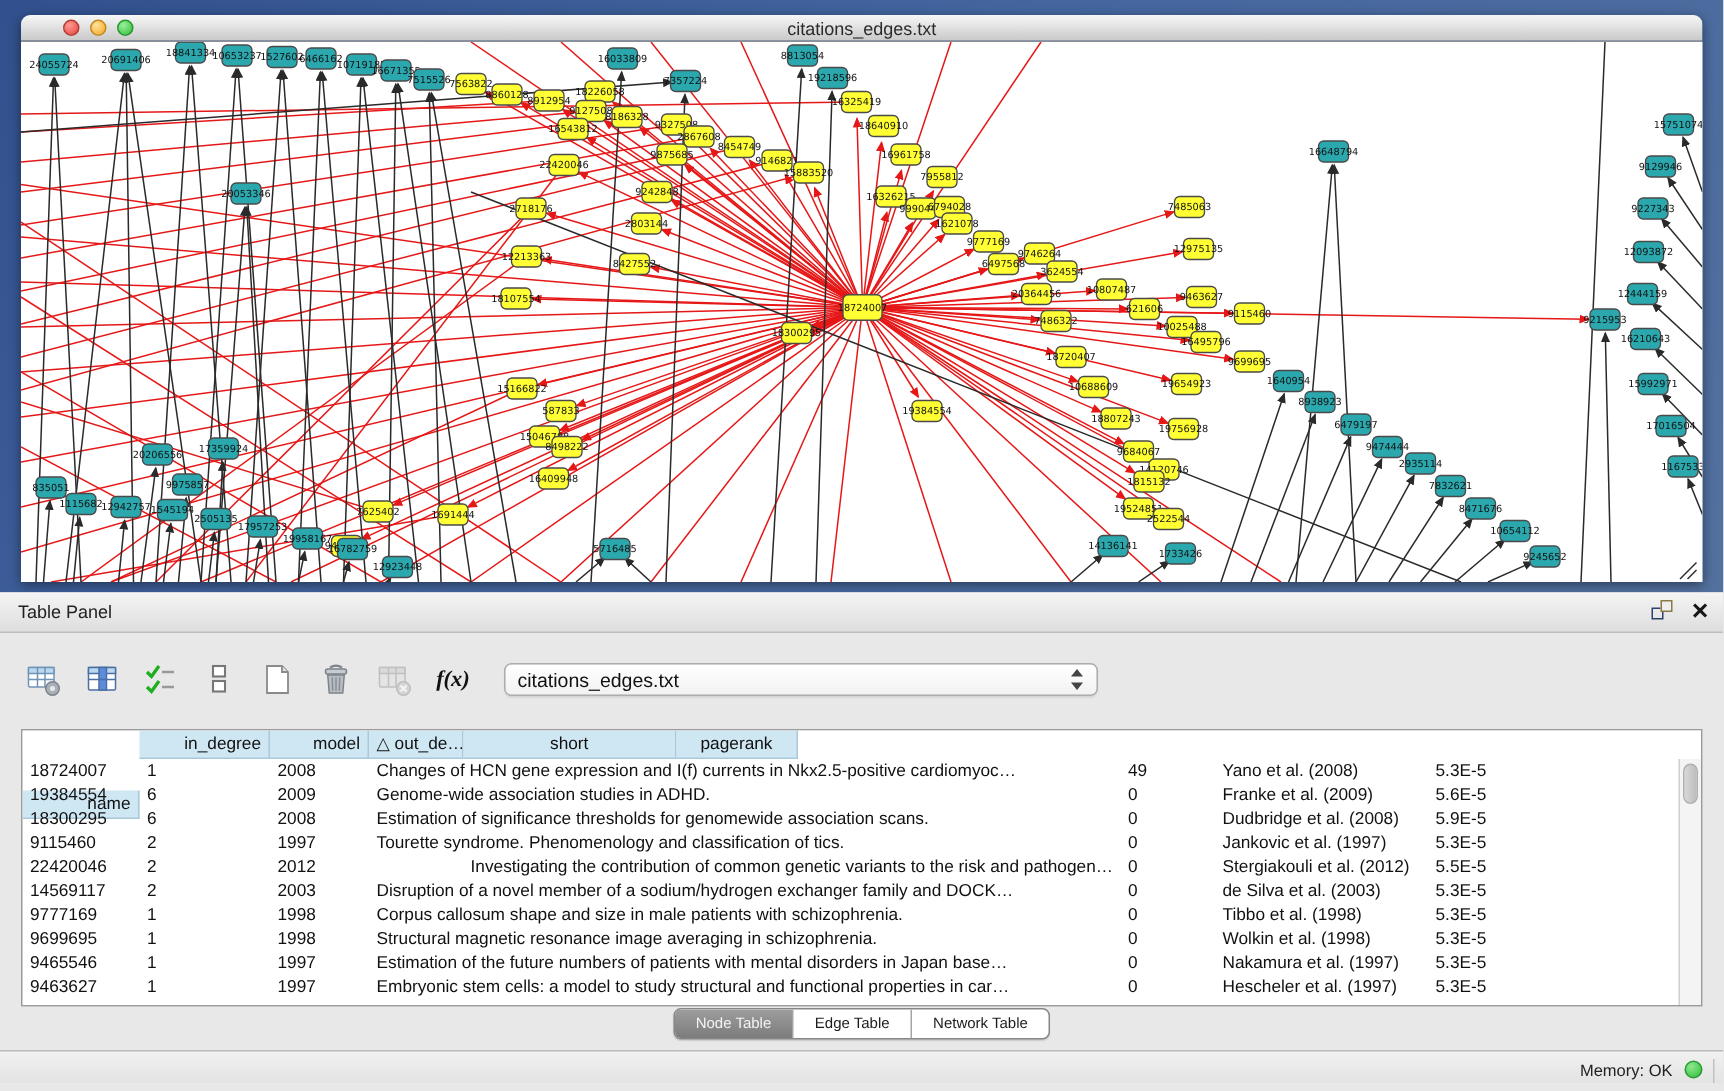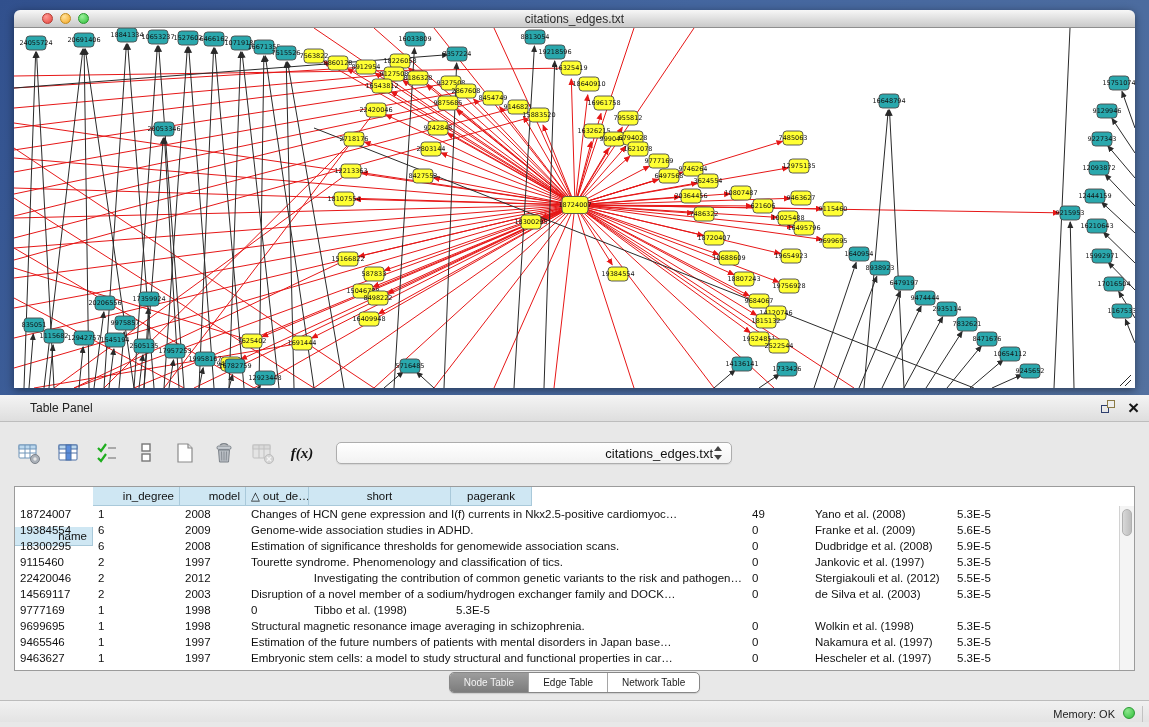--- a/index.html
+++ b/index.html
@@ -26,28 +26,28 @@
   .canvas svg text{font-family:"DejaVu Sans",sans-serif;font-size:6.5px;fill:#111;}
   .edge-red{stroke:#e61717;stroke-width:1;}
   .edge-blk{stroke:#2a2a2a;stroke-width:1;}
   .gnode rect{stroke:#4a4a4a;stroke-width:.9;}
   .gnode text{text-anchor:middle;}
 
   
   .table-panel{position:absolute;left:0;top:395px;width:1149px;height:305px;background:#e8e8e8;}
   .panel-header{position:absolute;left:0;top:0;width:100%;height:27px;
                 background:linear-gradient(#f4f4f4,#dedede);border-bottom:1px solid #bdbdbd;}
-  .panel-header .ph-title{position:absolute;left:12px;top:6px;font-size:12px;color:#222;margin-left:18px;}
+  .panel-header .ph-title{position:absolute;left:12px;top:6px;font-size:12px;color:#222;}
   .ph-icons{position:absolute;right:10px;top:5px;display:flex;align-items:center;gap:12px;}
   .float-ic{position:relative;width:15px;height:15px;}
   .float-ic .sq1{position:absolute;left:0;top:5px;width:8px;height:8px;border:1.5px solid #2e3f6e;}
   .float-ic .sq2{position:absolute;left:6px;top:0;width:8px;height:8px;border:1.5px solid #8a7a45;background:#eee;}
   .close-x{font-size:19px;font-weight:900;color:#161616;line-height:15px;cursor:default;}
 
-  .toolbar{position:absolute;left:16px;top:44px;height:28px;display:flex;align-items:center;gap:13px;text-align:right;}
+  .toolbar{position:absolute;left:16px;top:44px;height:28px;display:flex;align-items:center;gap:13px;}
   .tb-icon{width:26px;height:26px;display:flex;align-items:center;justify-content:center;}
   .fx{font-family:"Liberation Serif",serif;font-style:italic;font-weight:bold;font-size:15px;color:#111;}
   .combo{margin-left:8px;width:396px;height:22px;background:linear-gradient(#ffffff,#f2f2f2);
          border:1px solid #adadad;border-radius:5px;display:flex;align-items:center;
          padding:0 8px;font-size:13px;color:#111;box-shadow:0 1px 1px rgba(0,0,0,.08);}
   .combo .cval{flex:1;white-space:nowrap;overflow:hidden;}
 
   .table-wrap{position:absolute;left:14px;top:91px;width:1121px;height:185px;
               border:1px solid #9b9b9b;background:#fff;overflow:hidden;}
   .thead{display:flex;height:19px;background:#fff;}
@@ -883,20 +883,21 @@
             <div class="td" style="width: 66px;">2003</div>
             <div class="td" style="width: 501px;">Disruption of a novel member of a sodium/hydrogen exchanger family and DOCK…</div>
             <div class="td" style="width: 63px;">0</div>
             <div class="td" style="width: 142px;">de Silva et al. (2003)</div>
             <div class="td" style="width: 81px;">5.3E-5</div>
           </div>
           <div class="trow">
             <div class="td" style="width: 78px;">9777169</div>
             <div class="td" style="width: 87px;">1</div>
             <div class="td" style="width: 66px;">1998</div>
+            <div class="td" style="width: 501px;">Corpus callosum shape and size in male patients with schizophrenia.</div>
             <div class="td" style="width: 63px;">0</div>
             <div class="td" style="width: 142px;">Tibbo et al. (1998)</div>
             <div class="td" style="width: 81px;">5.3E-5</div>
           </div>
           <div class="trow">
             <div class="td" style="width: 78px;">9699695</div>
             <div class="td" style="width: 87px;">1</div>
             <div class="td" style="width: 66px;">1998</div>
             <div class="td" style="width: 501px;">Structural magnetic resonance image averaging in schizophrenia.</div>
             <div class="td" style="width: 63px;">0</div>

